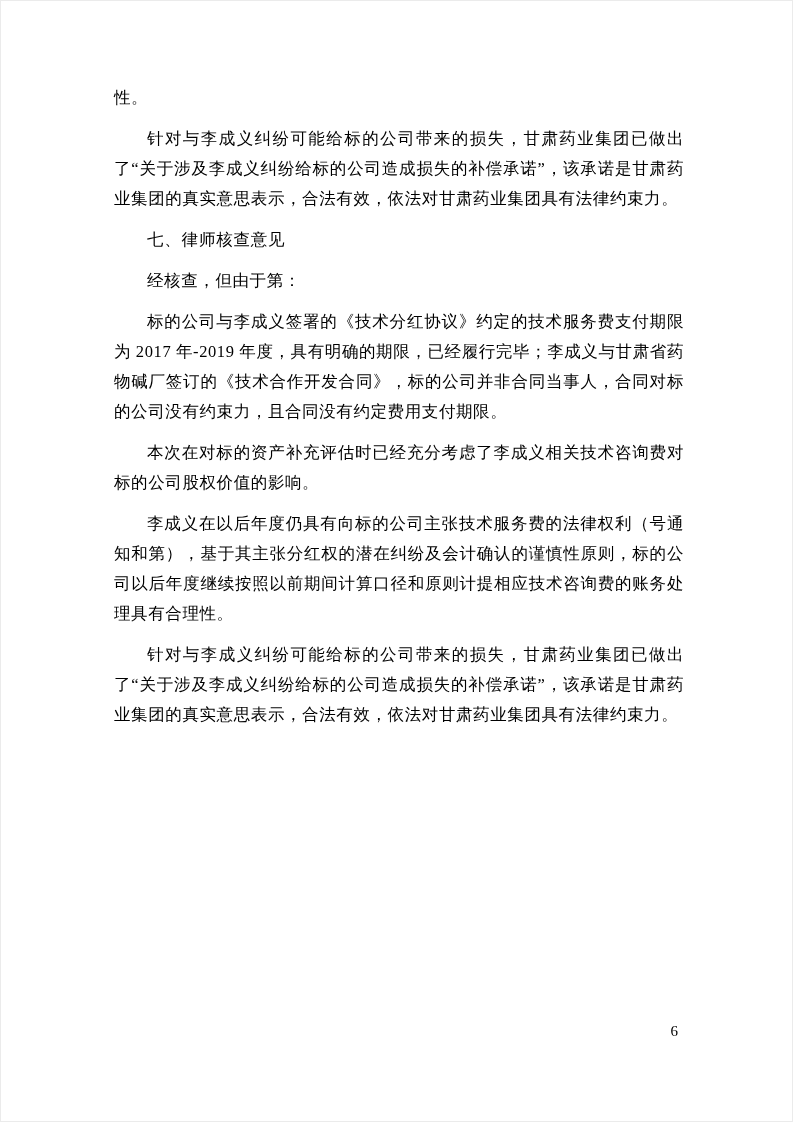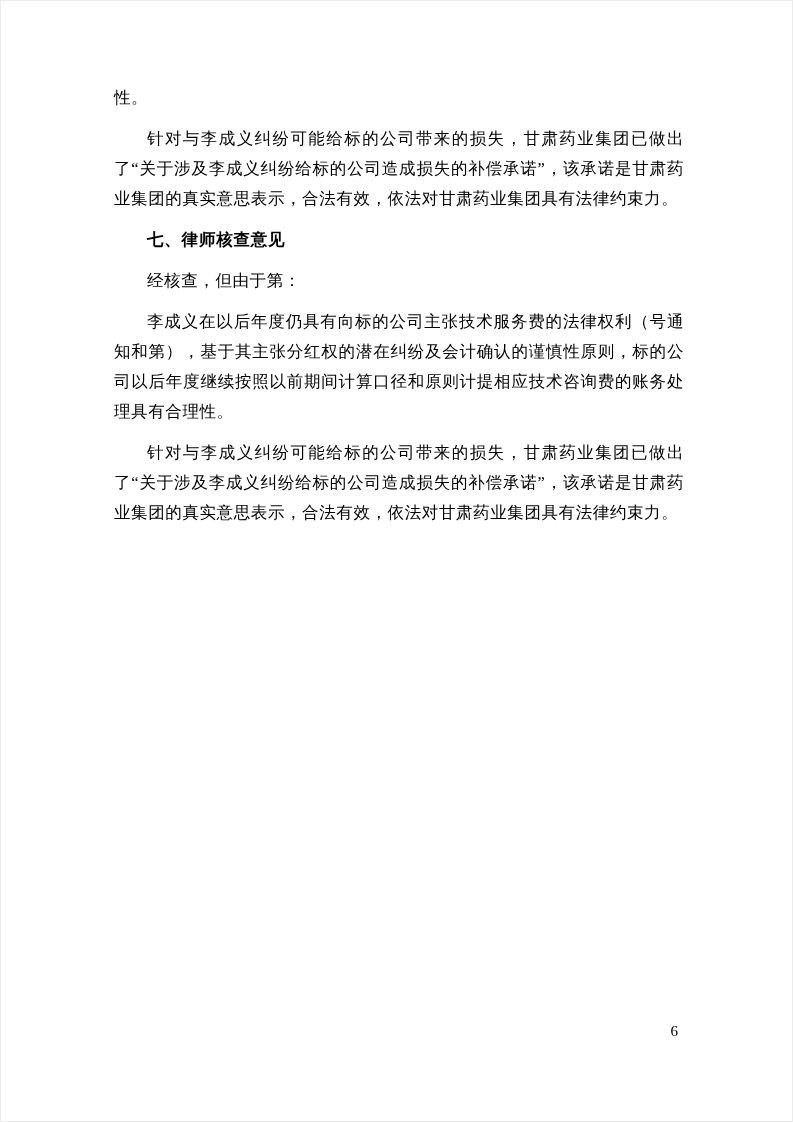--- a/index.html
+++ b/index.html
@@ -40,38 +40,40 @@
     text-indent: 2em;
   }
   .para.no-indent {
     text-indent: 0;
   }
   .heading {
     margin: 0 0 11px 0;
     font-size: 16.5px;
     line-height: 30px;
     letter-spacing: 0.8px;
-    font-weight: bold;
+    font-weight: normal;
     text-indent: 2em;
   }
   .page-number {
     position: absolute;
     top: 1020px;
     right: 114px;
     font-size: 15px;
     line-height: 20px;
     color: #000000;
   }
 </style>
 </head>
 <body>
 
 <div class="page">
   <div class="text-body">
     <p class="para no-indent">性。</p>
     <p class="para">针对与李成义纠纷可能给标的公司带来的损失，甘肃药业集团已做出了“关于涉及李成义纠纷给标的公司造成损失的补偿承诺”，该承诺是甘肃药业集团的真实意思表示，合法有效，依法对甘肃药业集团具有法律约束力。</p>
     <h2 class="heading">七、律师核查意见</h2>
     <p class="para">经核查，但由于第：</p>
+    <p class="para">标的公司与李成义签署的《技术分红协议》约定的技术服务费支付期限为 2017 年-2019 年度，具有明确的期限，已经履行完毕；李成义与甘肃省药物碱厂签订的《技术合作开发合同》，标的公司并非合同当事人，合同对标的公司没有约束力，且合同没有约定费用支付期限。</p>
+    <p class="para">本次在对标的资产补充评估时已经充分考虑了李成义相关技术咨询费对标的公司股权价值的影响。</p>
     <p class="para">李成义在以后年度仍具有向标的公司主张技术服务费的法律权利（号通知和第），基于其主张分红权的潜在纠纷及会计确认的谨慎性原则，标的公司以后年度继续按照以前期间计算口径和原则计提相应技术咨询费的账务处理具有合理性。</p>
     <p class="para">针对与李成义纠纷可能给标的公司带来的损失，甘肃药业集团已做出了“关于涉及李成义纠纷给标的公司造成损失的补偿承诺”，该承诺是甘肃药业集团的真实意思表示，合法有效，依法对甘肃药业集团具有法律约束力。</p>
   </div>
   <div class="page-number">6</div>
 </div>
 
 </body></html>

